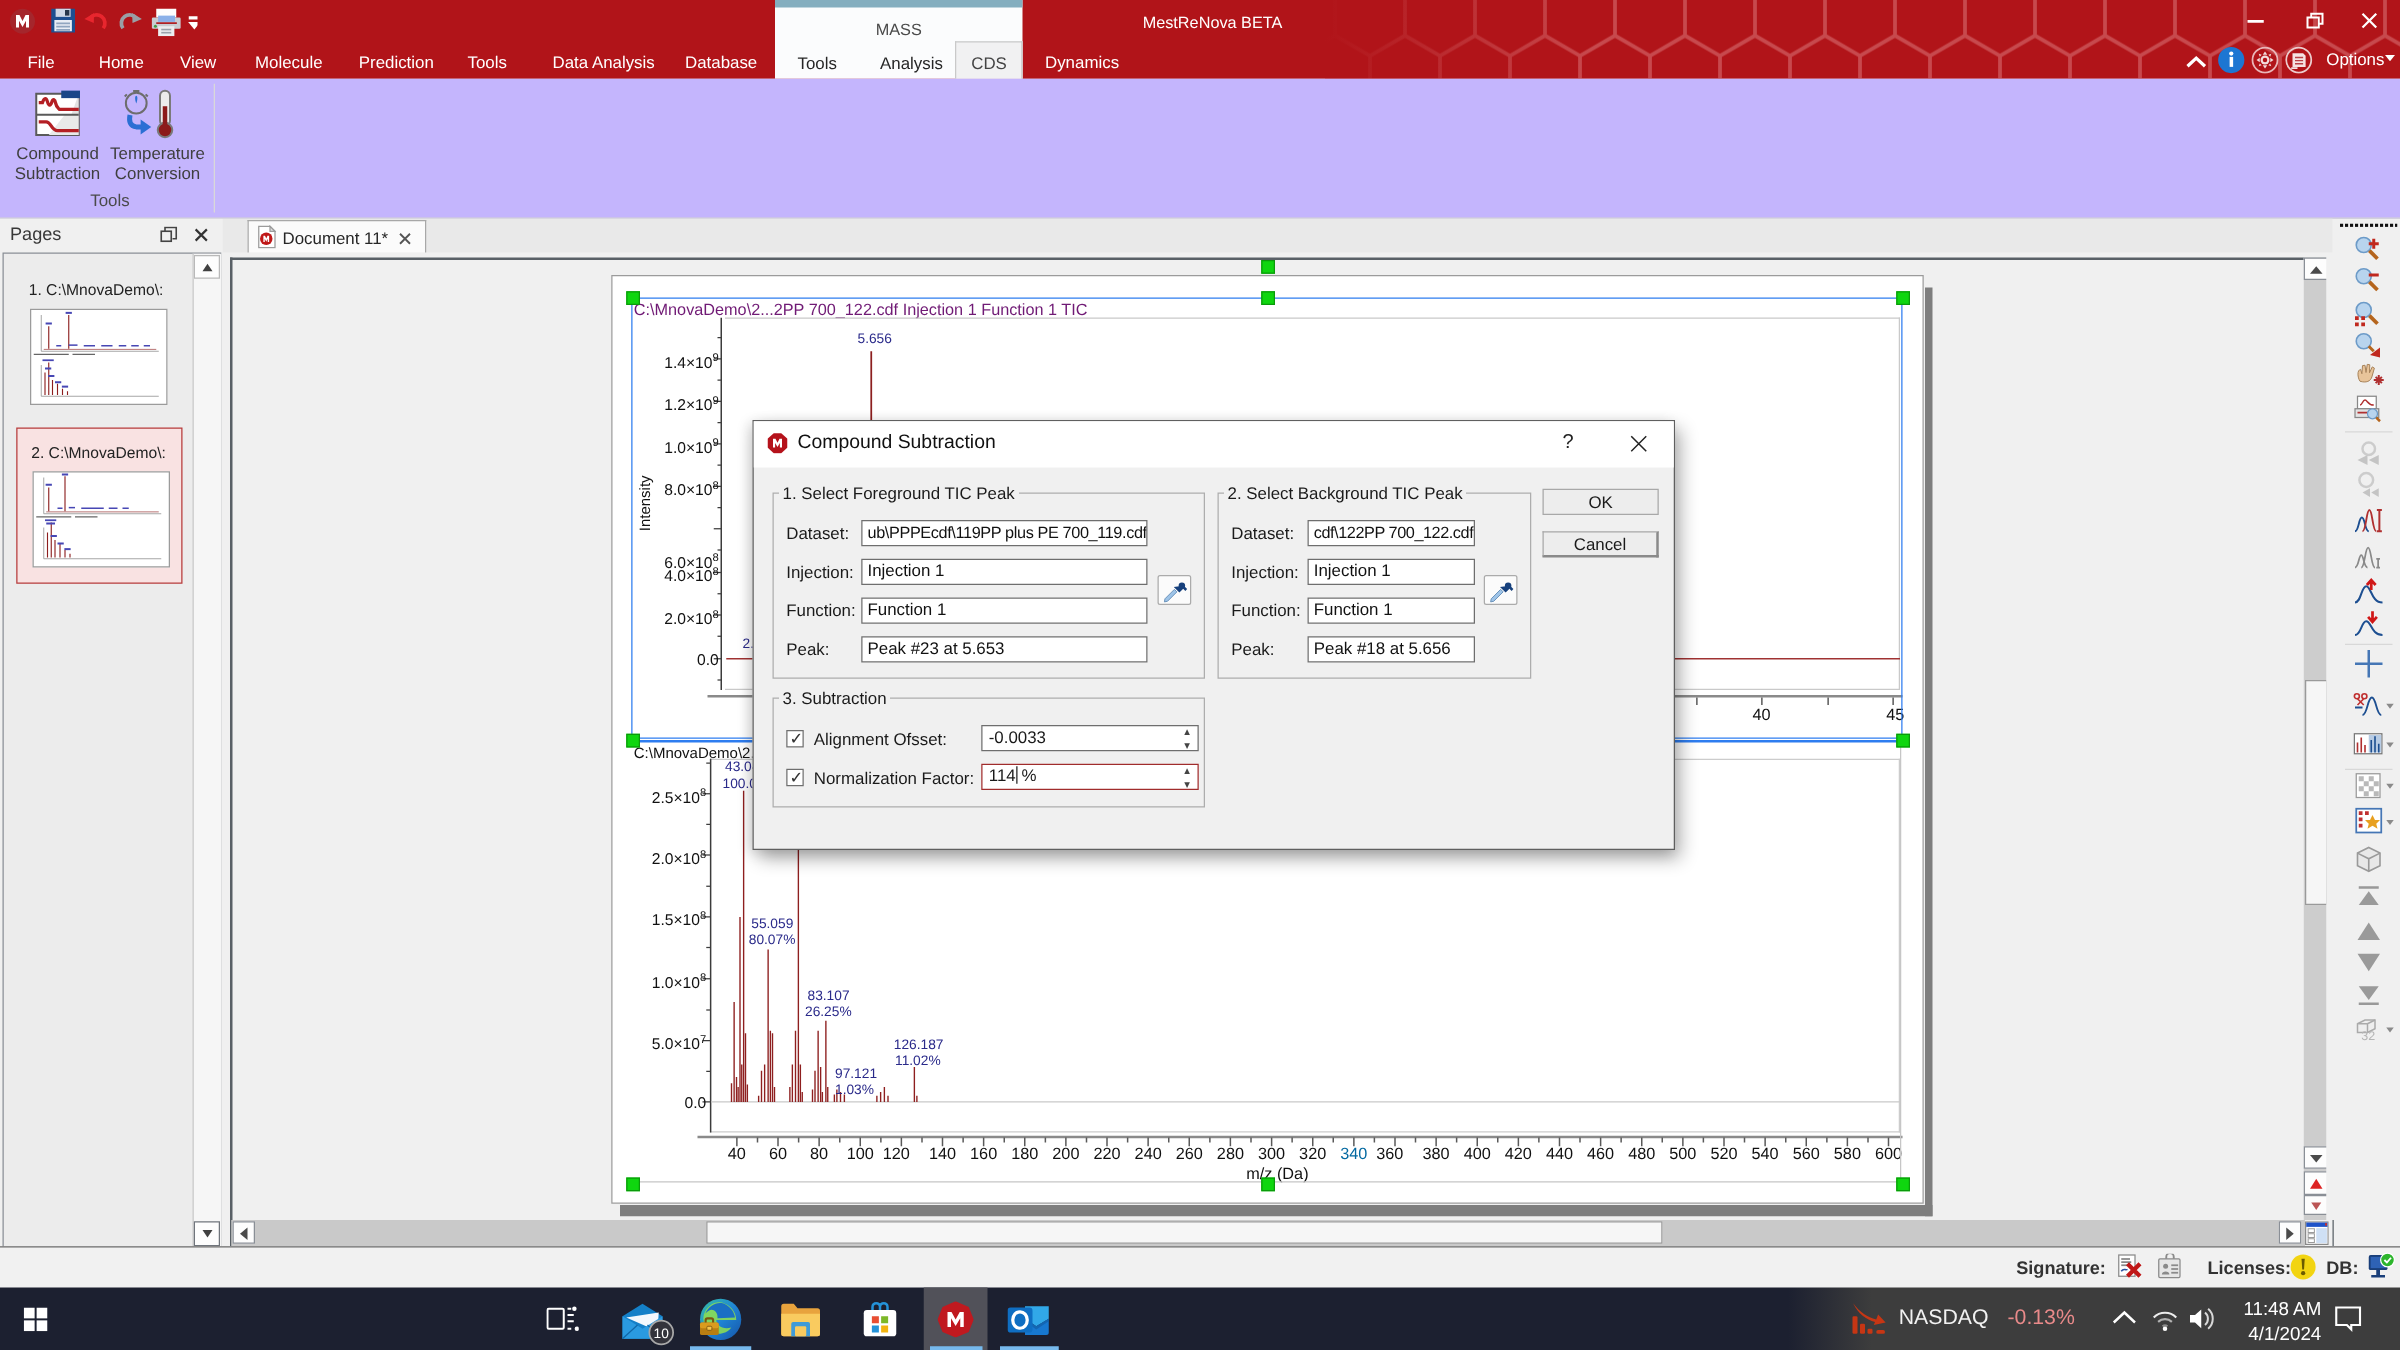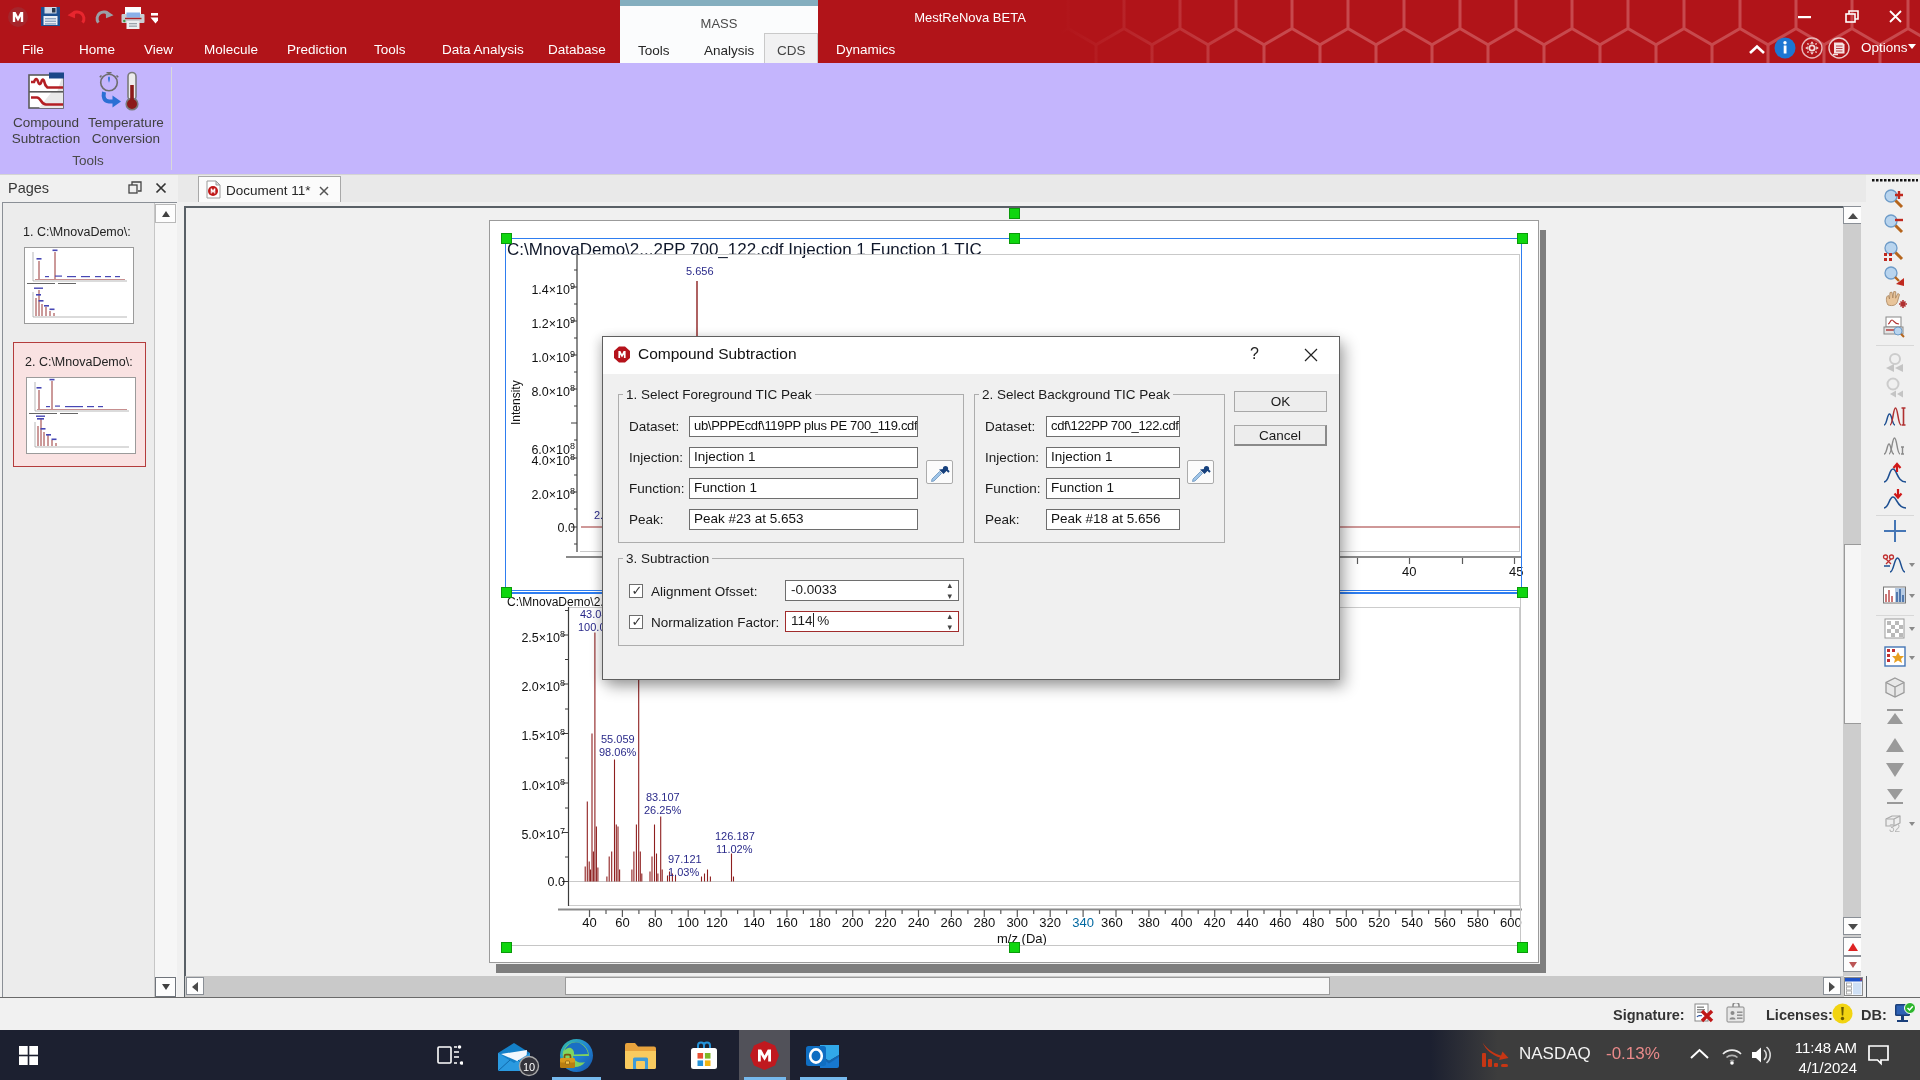--- a/index.html
+++ b/index.html
@@ -271,21 +271,21 @@
 <div class="abs" id="canvas" style="left:178px;top:205px;width:1666px;height:771px;background:#f0f0f0;overflow:hidden;">
 
   <div class="abs" style="left:1362px;top:25px;width:6px;height:743px;background:#7e7e7e;"></div>
   <div class="abs" style="left:318px;top:759px;width:1050px;height:9px;background:#7e7e7e;"></div>
 
   <div class="abs" id="page" style="left:311px;top:15px;width:1050px;height:743px;background:#fff;border:1px solid #9b9b9b;"></div>
 </div>
 
 <div class="abs" id="content" style="left:0;top:0;width:1920px;height:1080px;pointer-events:none;">
 
-  <div class="abs" style="left:507px;top:240px;font-size:17px;color:#0f172a;">C:\MnovaDemo\2...2PP 700_122.cdf Injection 1 Function 1 TIC</div>
+  <div class="abs" style="left:507px;top:240px;font-size:13px;color:#701a75;">C:\MnovaDemo\2...2PP 700_122.cdf Injection 1 Function 1 TIC</div>
   <div class="abs" style="left:509px;top:365px;font-size:12px;color:#111;transform:rotate(-90deg);transform-origin:0 0;">
       <span style="position:absolute;left:-60px;top:0;">Intensity</span>
     </div>
 
   <div class="abs" style="left:580px;top:254px;width:940px;height:298px;border:1px solid #c9c9c9;border-left:none;"></div>
   <svg class="abs" style="left:500px;top:254px;" width="1030" height="330" viewBox="0 0 1030 330">
 
     <line x1="77" y1="0" x2="77" y2="298" stroke="#3c3c3c" stroke-width="1.2"></line>
     <g stroke="#3c3c3c" stroke-width="1">
       <line x1="71" y1="33" x2="77" y2="33"></line>
@@ -460,21 +460,21 @@
     <span class="abs" style="right:0;top:678px;">2.0×10<sup style="font-size:9px;">8</sup></span>
     <span class="abs" style="right:0;top:727px;">1.5×10<sup style="font-size:9px;">8</sup></span>
     <span class="abs" style="right:0;top:777px;">1.0×10<sup style="font-size:9px;">8</sup></span>
     <span class="abs" style="right:0;top:826px;">5.0×10<sup style="font-size:9px;">7</sup></span>
     <span class="abs" style="right:0;top:875px;">0.0</span>
   </div>
   <div id="mslabels">
       <div class="abs" style="left:580px;top:608px;font-size:11px;color:#2a2a8a;">43.04</div>
       <div class="abs" style="left:578px;top:621px;font-size:11px;color:#2a2a8a;">100.00</div>
       <div class="abs" style="left:601px;top:733px;font-size:11px;color:#2a2a8a;">55.059</div>
-      <div class="abs" style="left:599px;top:746px;font-size:11px;color:#2a2a8a;">98.06%</div>
+      <div class="abs" style="left:599px;top:746px;font-size:11px;color:#2a2a8a;">80.07%</div>
       <div class="abs" style="left:646px;top:791px;font-size:11px;color:#2a2a8a;">83.107</div>
       <div class="abs" style="left:644px;top:804px;font-size:11px;color:#2a2a8a;">26.25%</div>
       <div class="abs" style="left:668px;top:853px;font-size:11px;color:#2a2a8a;">97.121</div>
       <div class="abs" style="left:668px;top:866px;font-size:11px;color:#2a2a8a;">1.03%</div>
       <div class="abs" style="left:715px;top:830px;font-size:11px;color:#2a2a8a;">126.187</div>
       <div class="abs" style="left:716px;top:843px;font-size:11px;color:#2a2a8a;">11.02%</div>
     </div>
   <div id="msxlabels">
       <div class="abs" style="left:574.5px;top:915px;width:30px;text-align:center;font-size:13px;color:#111;">40</div>
       <div class="abs" style="left:607.404px;top:915px;width:30px;text-align:center;font-size:13px;color:#111;">60</div>

